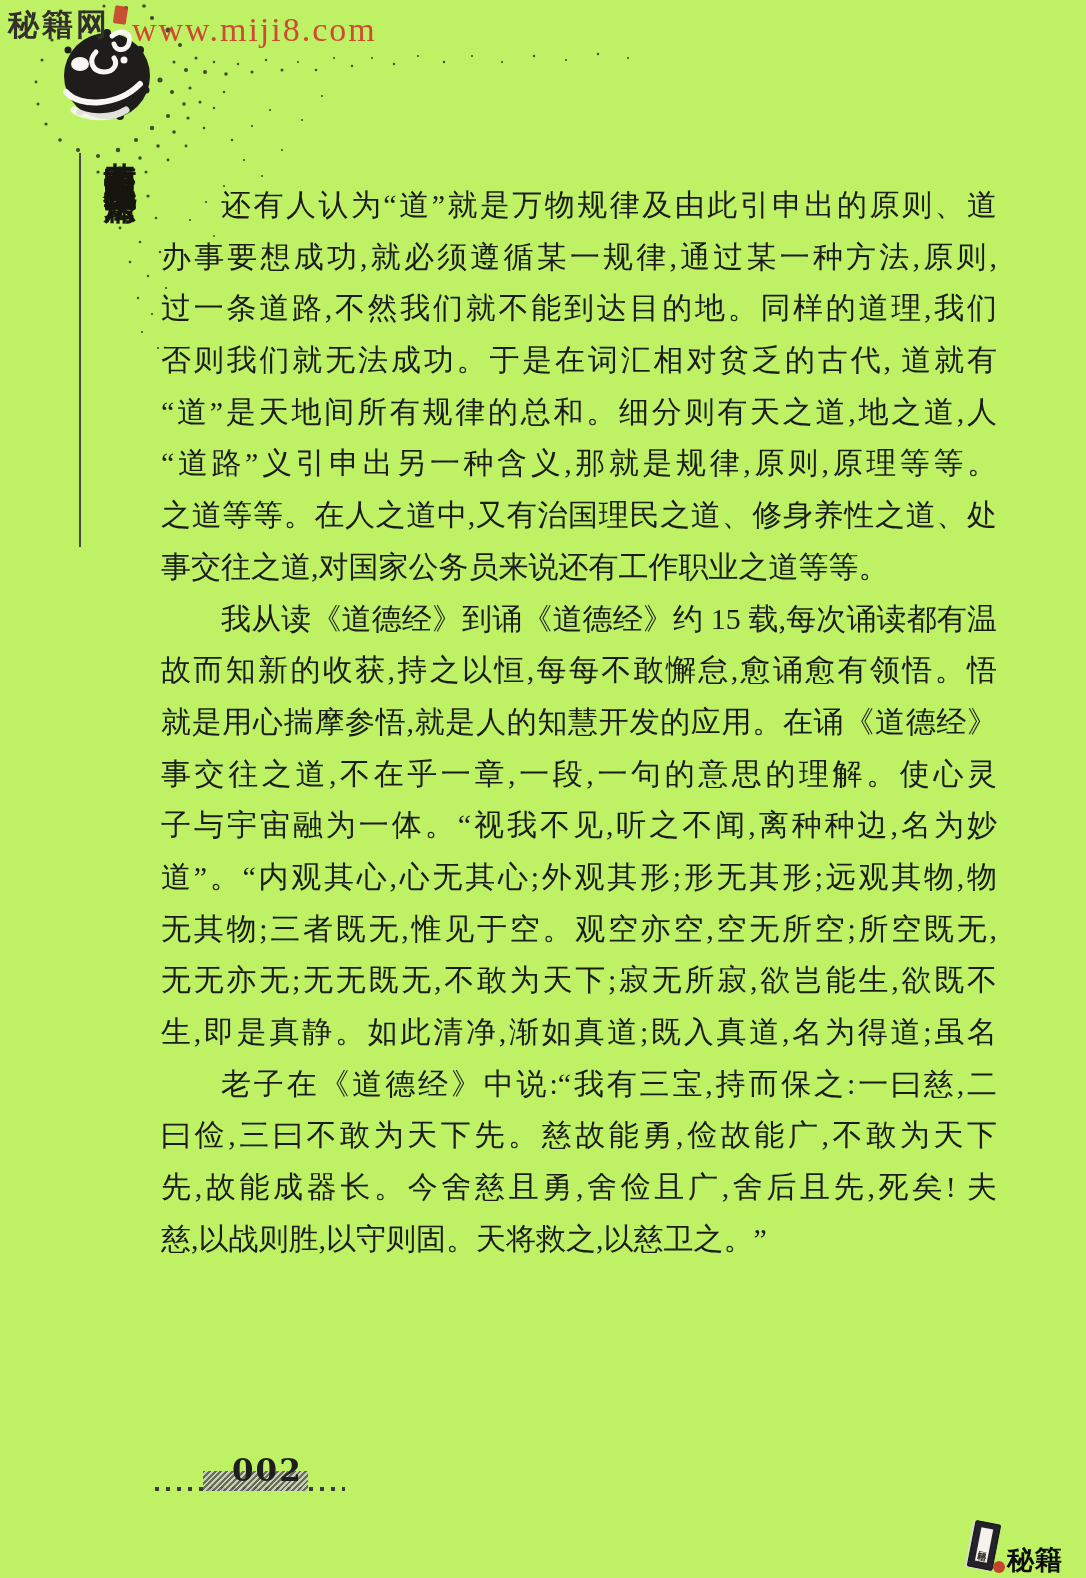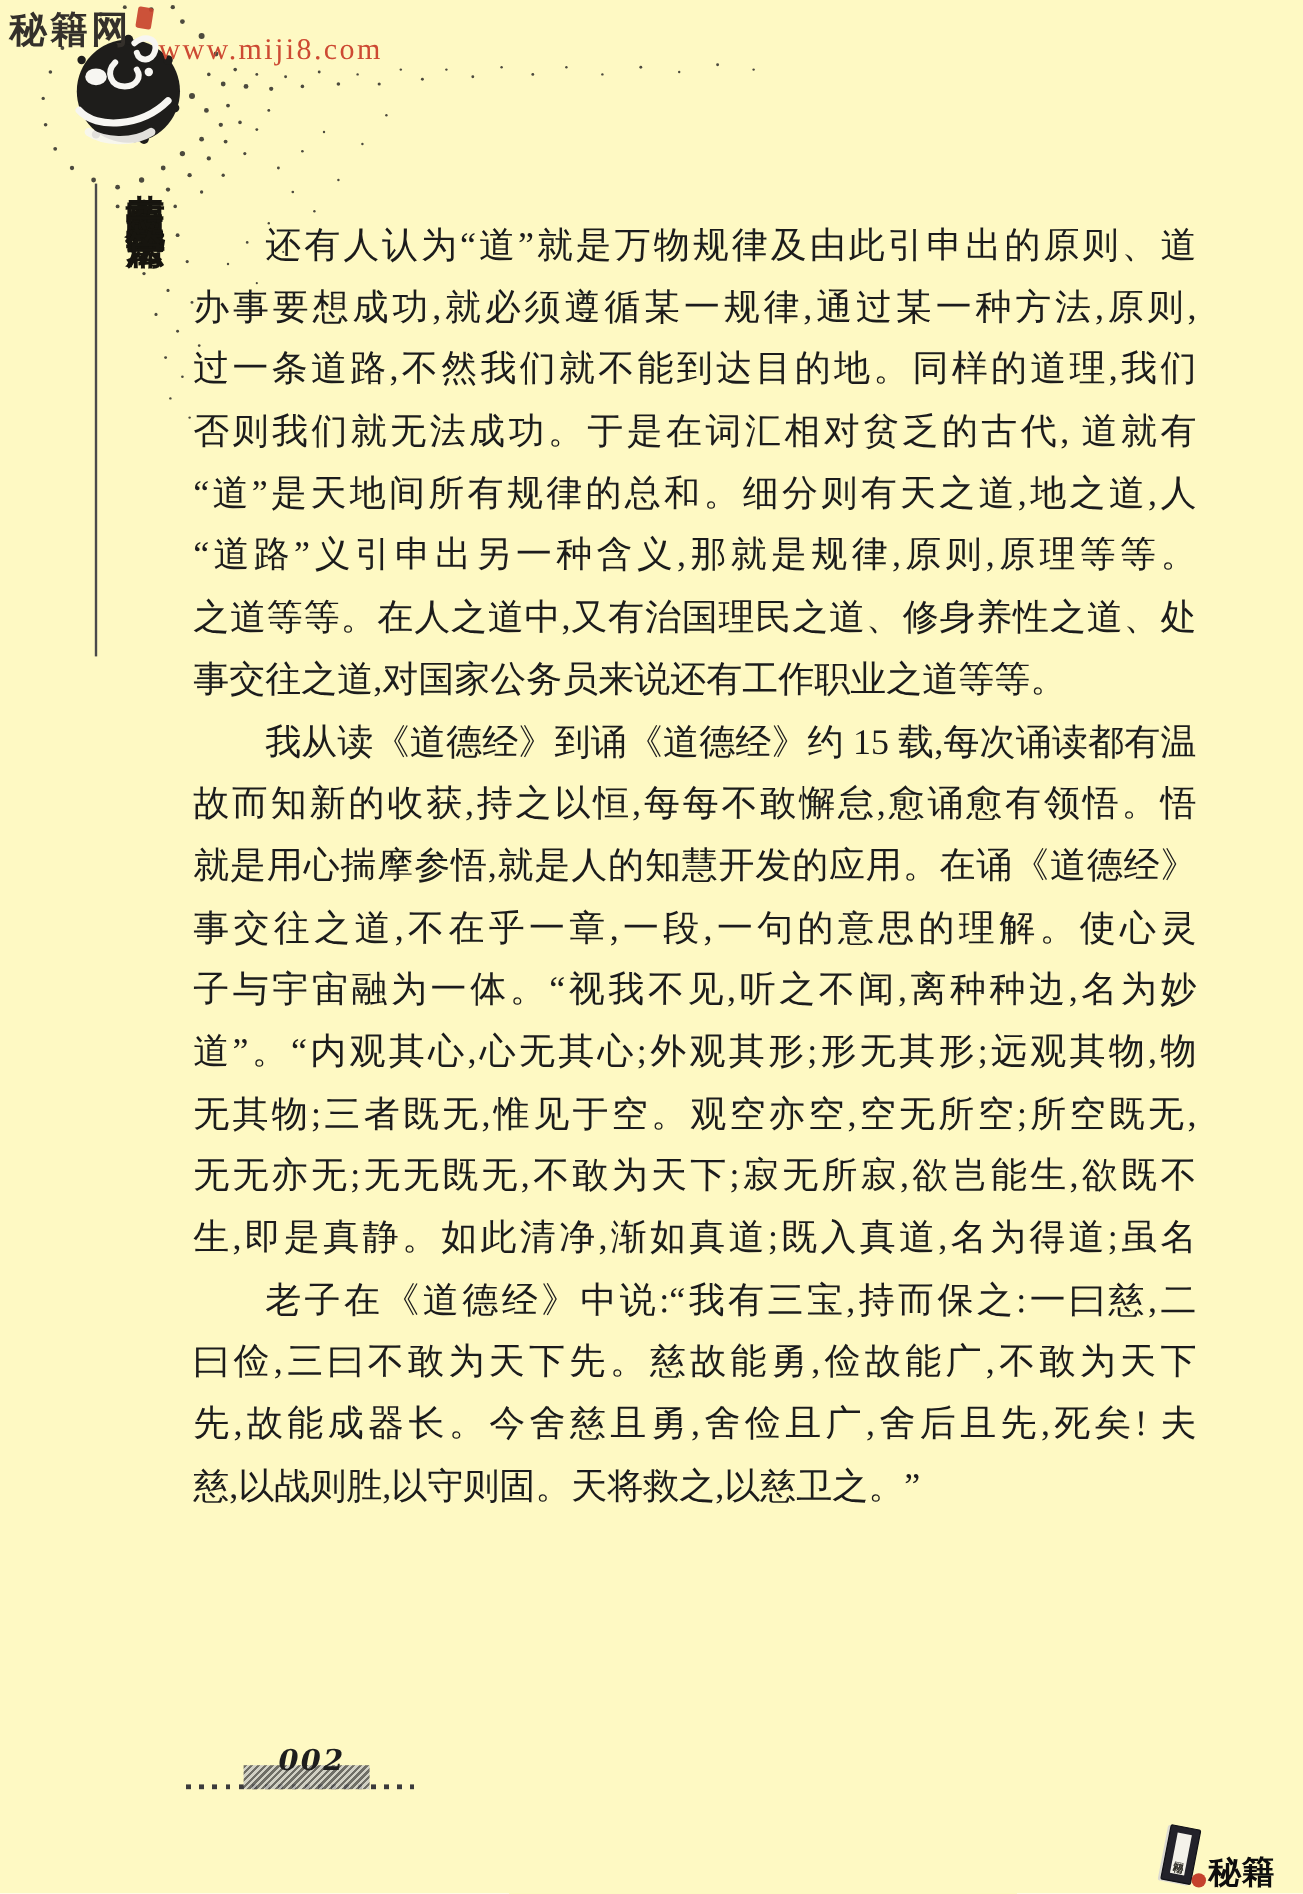--- a/index.html
+++ b/index.html
@@ -1,38 +1,38 @@
 <!DOCTYPE html>
 <html><head>
 <meta charset="utf-8">
 <style>
   html, body { margin: 0; padding: 0; background: #ffffff; }
   .page {
     position: relative;
     width: 1086px;
     height: 1578px;
-    background: #fef9c3;
+    background: #bef264;
     overflow: hidden;
     font-family: "Liberation Serif", "DejaVu Serif", serif;
   }
 
   
   .wm-header {
     position: absolute; left: 8px; top: 4px; z-index: 4;
     display: flex; align-items: flex-start; white-space: nowrap;
   }
   .wm-site {
     font-size: 31px; font-weight: bold; color: #34302b; letter-spacing: 3px;
   }
   .wm-badge {
     width: 13px; height: 18px; background: #c8432e; border-radius: 2px;
     margin: 2px 5px 0 4px; transform: rotate(9deg); opacity: .92;
   }
   .wm-url {
-    font-size: 25px; color: #cd4a33; letter-spacing: 2px; margin-top: 24px;
+    font-size: 34px; color: #cd4a33; letter-spacing: 2px; margin-top: 7px;
   }
 
   
   .emblem { position: absolute; left: 0; top: 0; z-index: 1; }
 
   
   .side-rule {
     position: absolute; left: 79px; top: 153px; width: 2px; height: 394px;
     background: #4a4a4a; z-index: 2;
   }
@@ -62,22 +62,22 @@
     position: absolute; left: 155px; top: 1487px; width: 190px; height: 4px; z-index: 1;
     background-image: repeating-linear-gradient(90deg, #3c3c3c 0 4px, transparent 4px 11px);
   }
   .footer-band {
     position: absolute; left: 203px; top: 1471px; width: 105px; height: 20px; z-index: 2;
     background: repeating-linear-gradient(135deg, #565656 0 2px, #c9c9c4 2px 4px);
     opacity: .85;
   }
   .footer-page-number {
     position: absolute; left: 232px; top: 1452px; z-index: 3;
-    font-family: "DejaVu Serif", serif; font-style: italic; font-weight: bold;
-    font-size: 24px; color: #1e1e1e; letter-spacing: 2px;
+    font-family: "DejaVu Serif", serif; font-weight: bold;
+    font-size: 31px; color: #1e1e1e; letter-spacing: 2px;
   }
 
   
   .logo-br { position: absolute; left: 955px; top: 1518px; width: 131px; height: 60px; z-index: 3; }
   .logo-book {
     position: absolute; left: 16px; top: 4px; width: 24px; height: 45px;
     background: #23222a; border: 1px solid #101016; border-radius: 2px;
     transform: rotate(11deg);
     box-shadow: -2px 1px 0 #dcdad2;
   }

